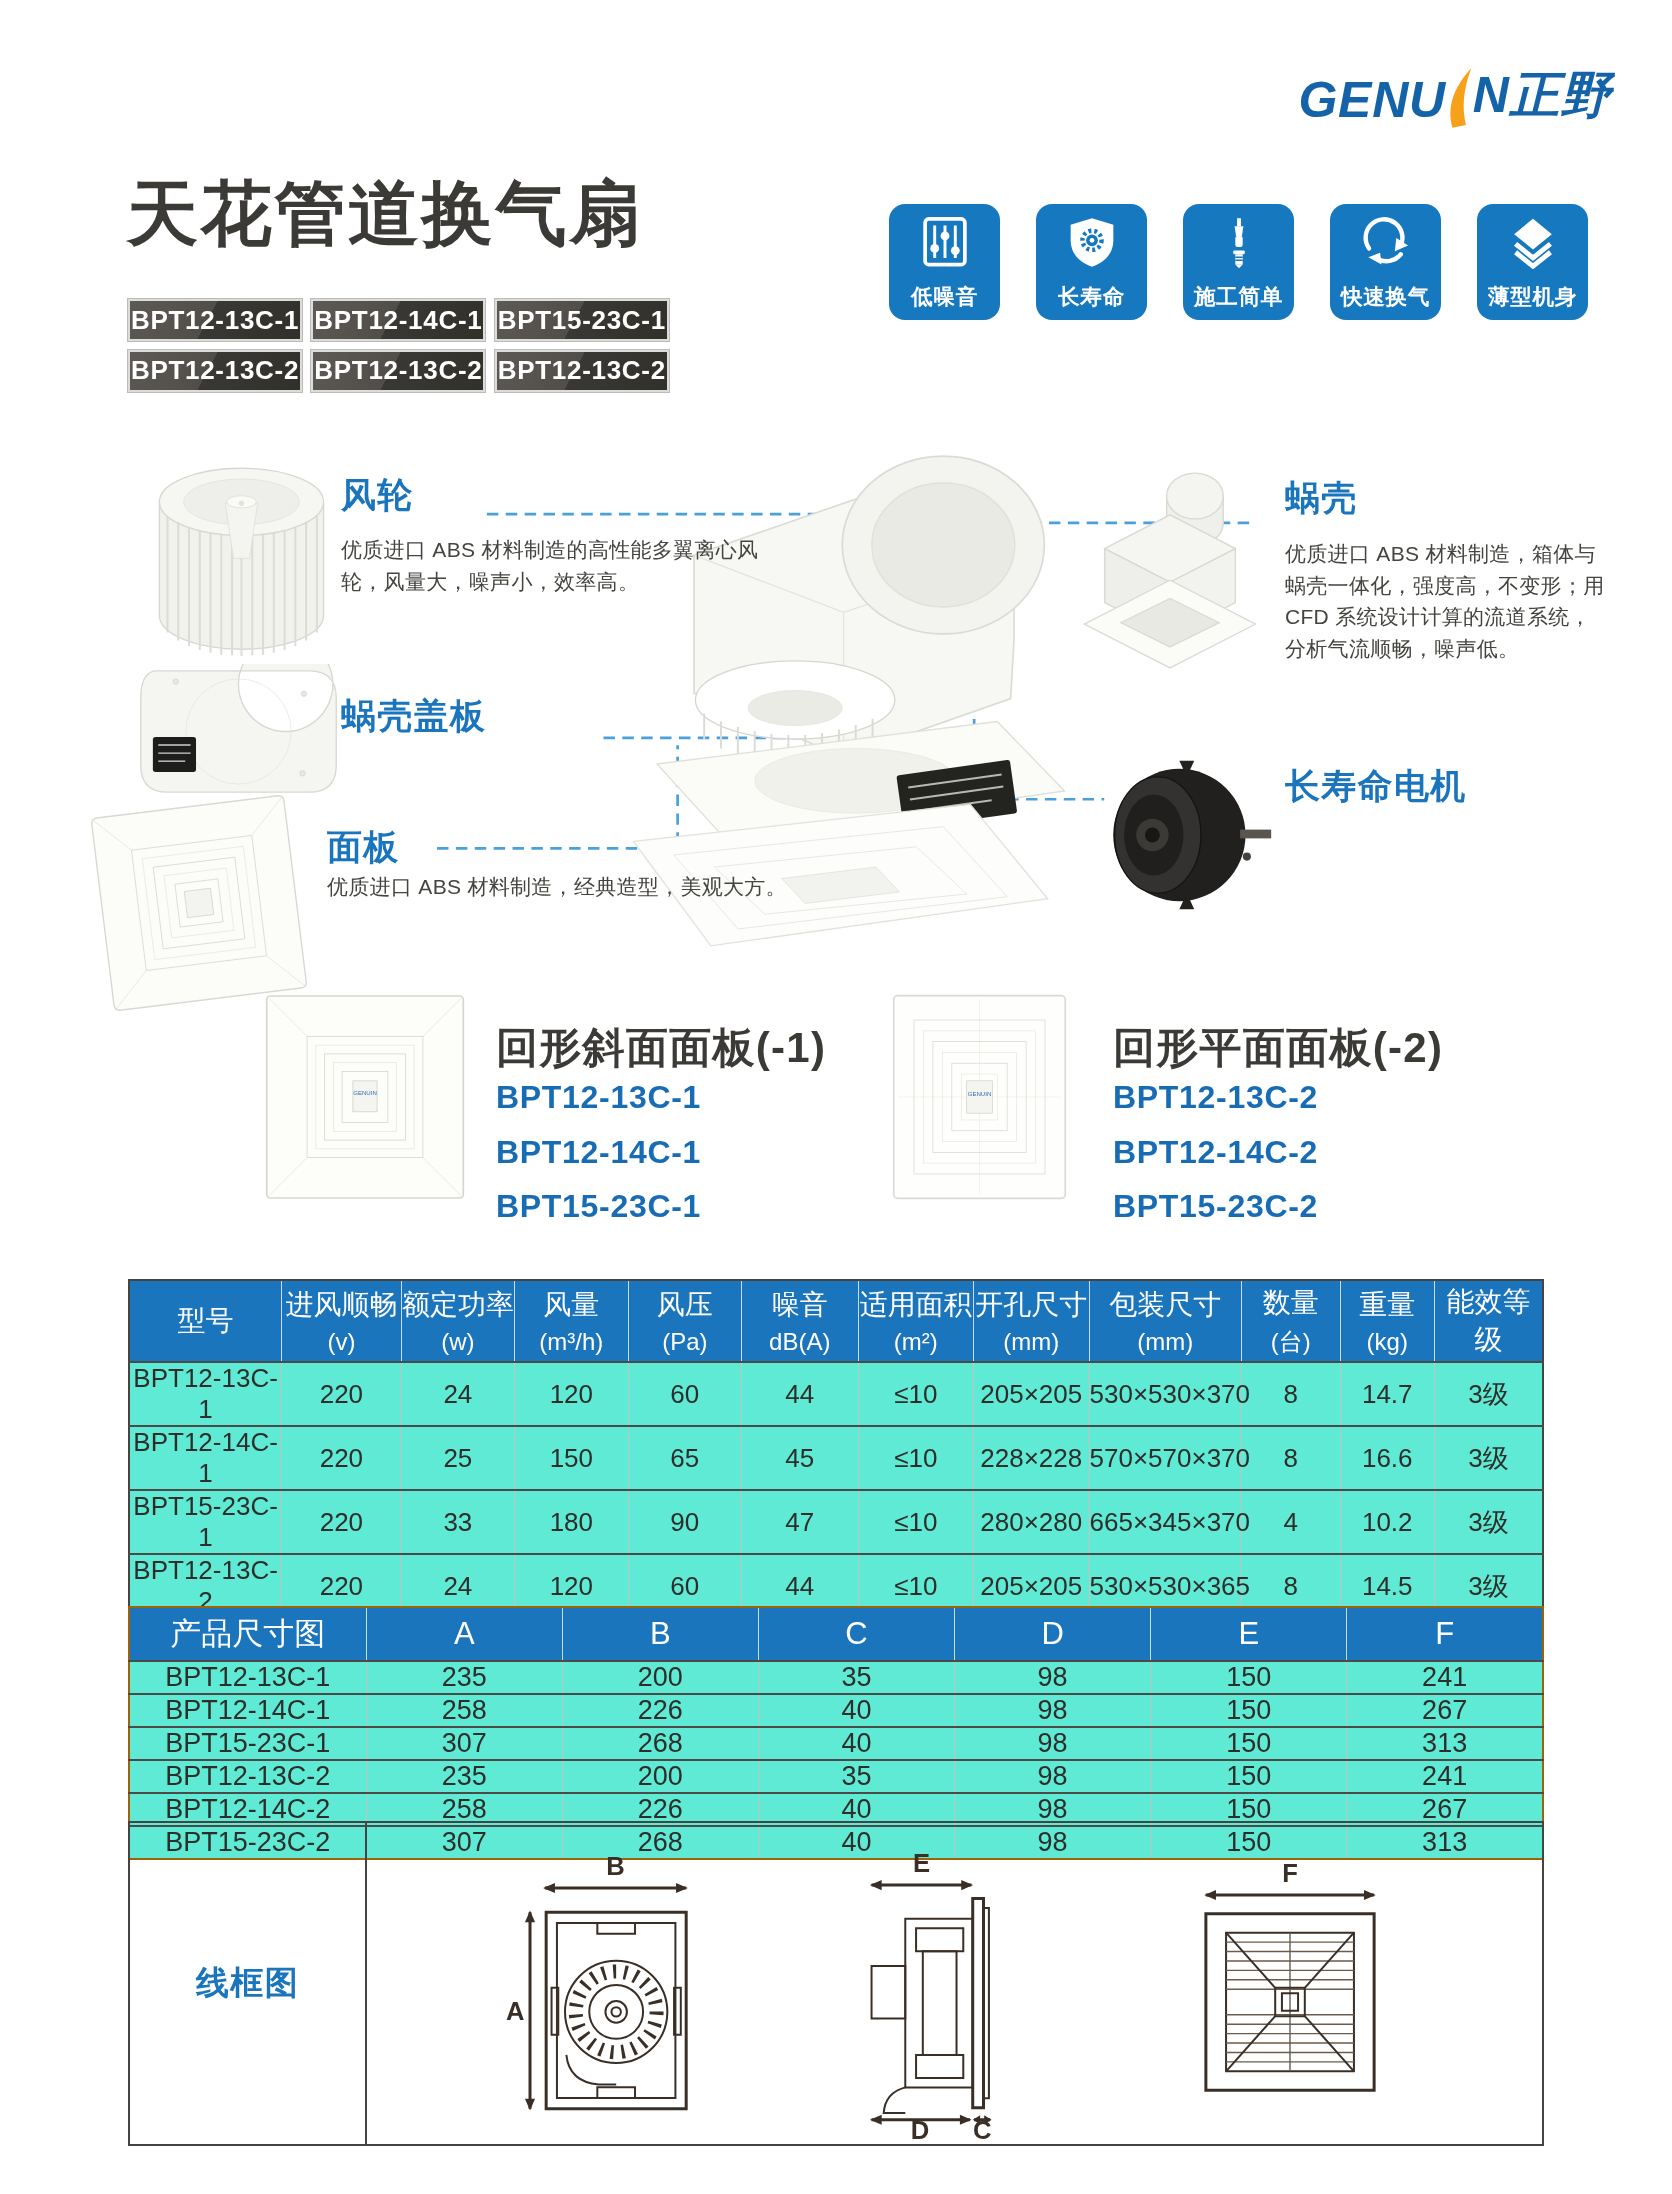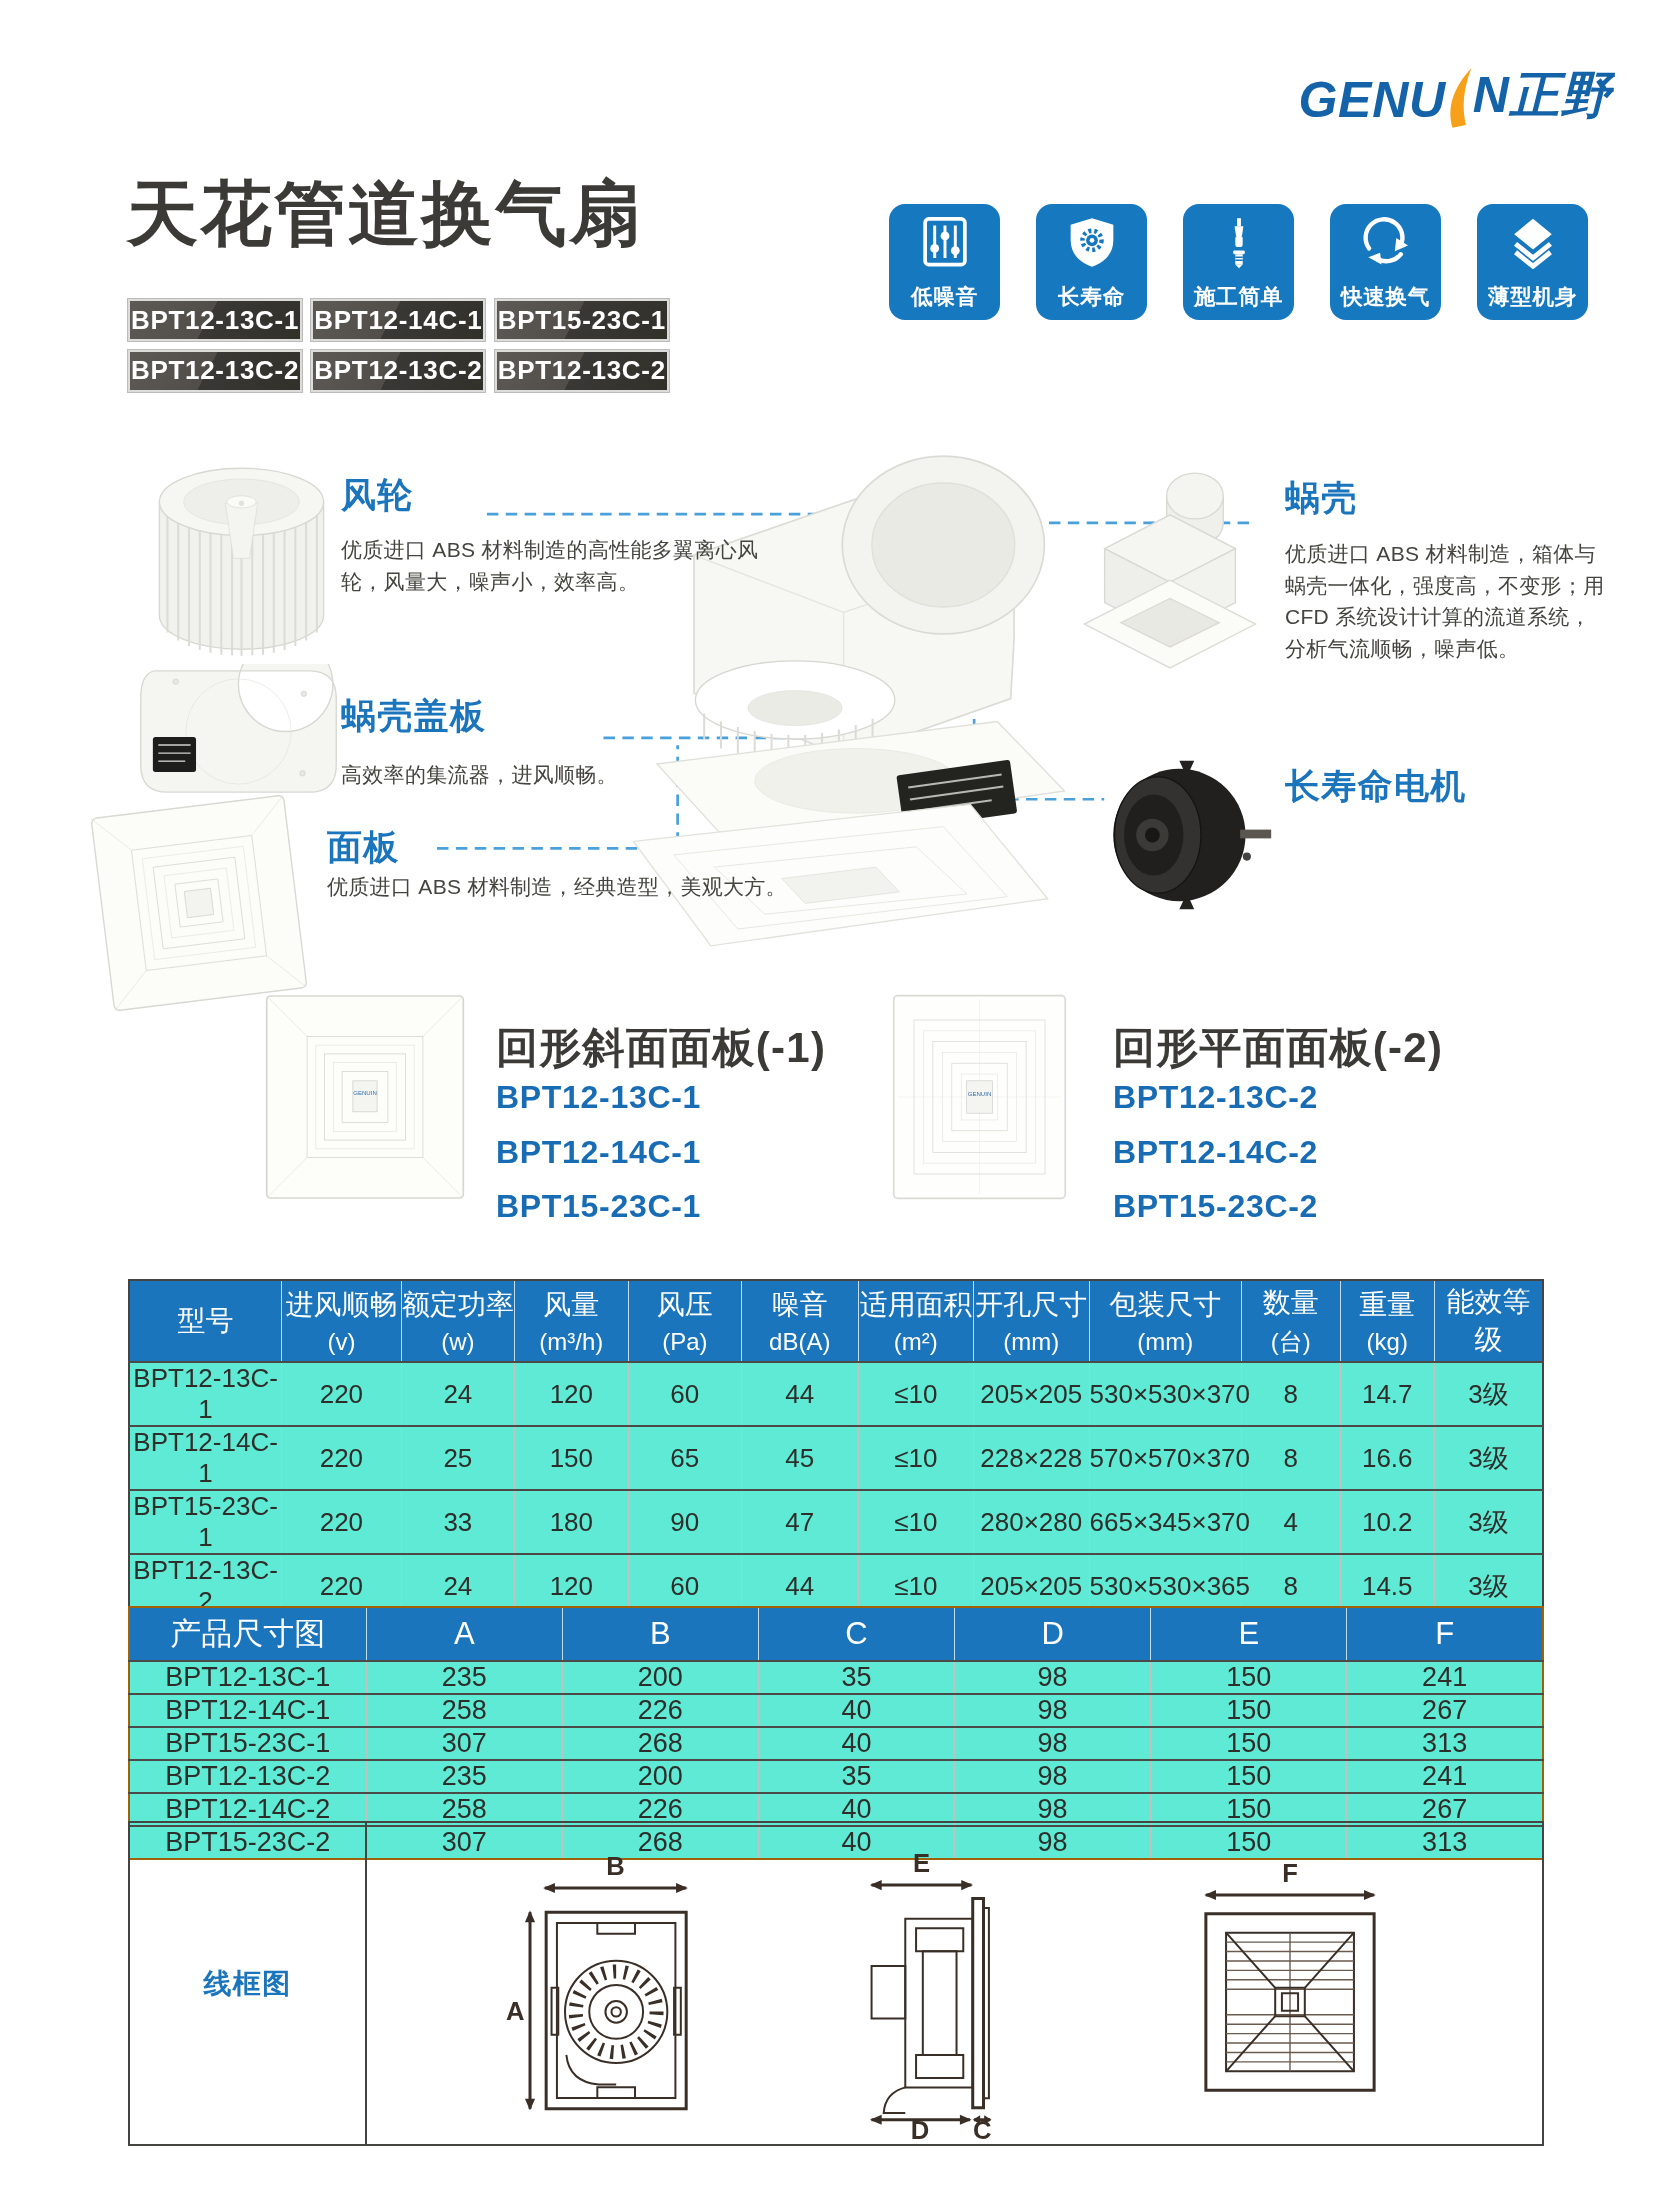--- a/index.html
+++ b/index.html
@@ -55,21 +55,21 @@
              border-left:1.3px solid rgba(255,255,255,.75); }
   .dims th:first-child { border-left:none; }
   .dims td { height:32px; text-align:center; font-size:27px; color:#2d2d2a;
              border-top:2px solid #4b4a47; border-left:1.3px solid #c3c3bf; }
   .dims td:first-child { border-left:none; }
 
   
   .wireframe { position:absolute; left:128px; top:1821px; width:1416px; height:325px; border:2px solid #454440; }
   .wf-left { position:absolute; left:0; top:0; width:237px; height:100%; border-right:2px solid #454440;
              display:flex; align-items:center; justify-content:center; }
-  .wf-label { color:#1b75bc; font-size:28px; font-weight:700; letter-spacing:1.3px; }
+  .wf-label { color:#1b75bc; font-size:33px; font-weight:700; letter-spacing:1.3px; }
   .wf-d { position:absolute; }
   .wf-d text { font-family:"Liberation Sans", sans-serif; font-size:38px; font-weight:700; fill:#3a2f27; }
   .wf-d path, .wf-d rect, .wf-d line, .wf-d circle, .wf-d polyline { vector-effect:non-scaling-stroke; }
 </style>
 </head>
 <body>
 
 <div class="page">
 
   <div class="logo">
@@ -232,21 +232,20 @@
     <circle cx="110" cy="120" r="24" fill="#3c3a36"></circle>
     <circle cx="110" cy="120" r="11" fill="#181715"></circle>
     <rect x="240" y="112" width="46" height="13" fill="#5a564f"></rect>
     <circle cx="250" cy="152" r="6" fill="#44423e"></circle>
   </svg>
 
   <div class="c-title" style="left:341px;top:472px;">风轮</div>
   <div class="c-desc" style="left:341px;top:534px;width:418px;">优质进口 ABS 材料制造的高性能多翼离心风轮，风量大，噪声小，效率高。</div>
 
   <div class="c-title" style="left:341px;top:693px;">蜗壳盖板</div>
-  <div class="c-desc" style="left:341px;top:759px;width:499px;">高效率的集流器，进风顺畅。</div>
 
   <div class="c-title" style="left:327px;top:824px;">面板</div>
   <div class="c-desc" style="left:327px;top:871px;width:674px;">优质进口 ABS 材料制造，经典造型，美观大方。</div>
 
   <div class="c-title" style="left:1285px;top:475px;">蜗壳</div>
   <div class="c-desc" style="left:1285px;top:538px;width:325px;">优质进口 ABS 材料制造，箱体与蜗壳一体化，强度高，不变形；用 CFD 系统设计计算的流道系统，分析气流顺畅，噪声低。</div>
 
   <div class="c-title" style="left:1285px;top:763px;">长寿命电机</div>
 
   <svg class="img-abs" style="left:264px;top:993px;" width="202" height="208" viewBox="0 0 300 308">

